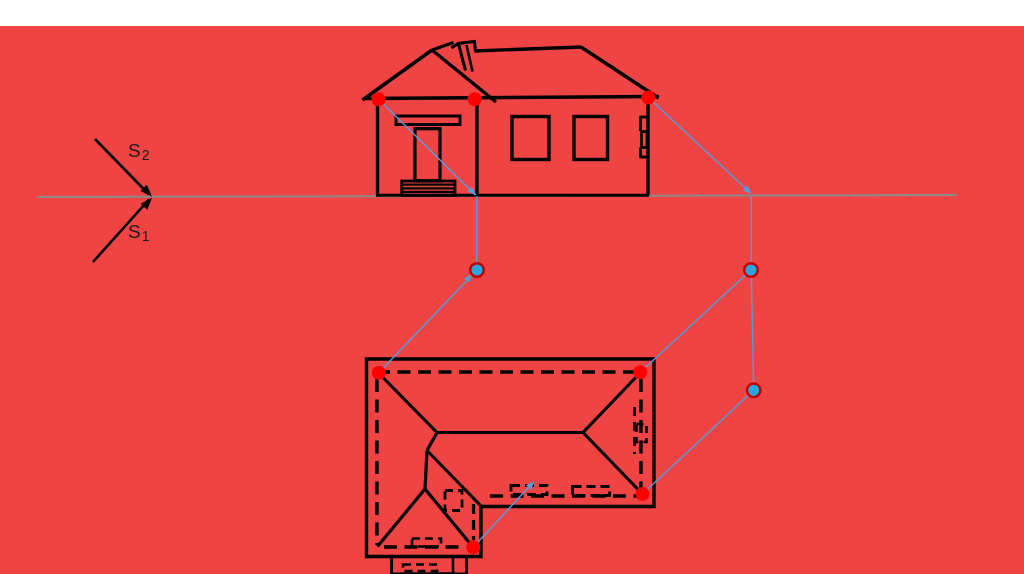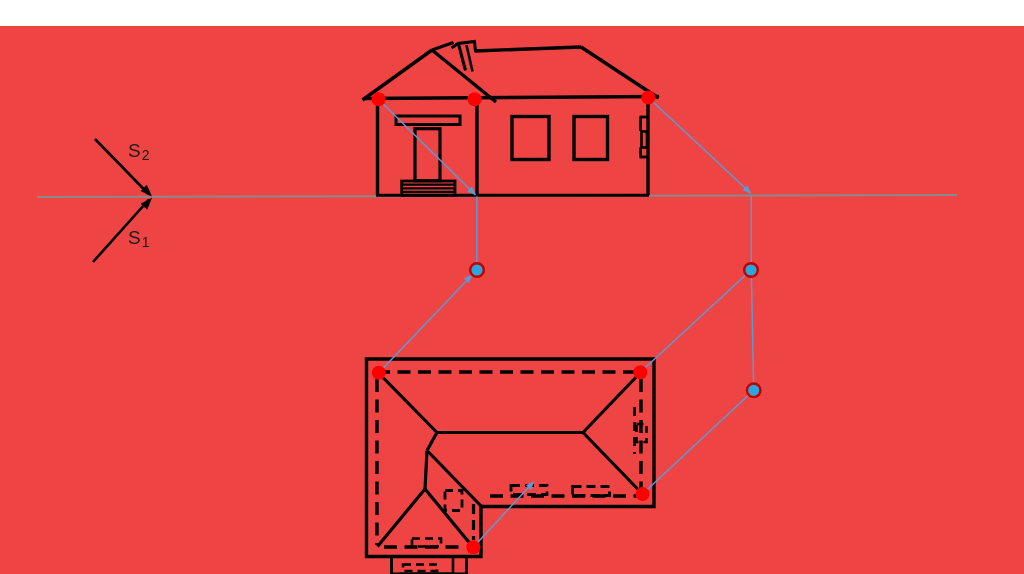--- a/index.html
+++ b/index.html
@@ -92,14 +92,14 @@
       <circle cx="648.3" cy="71.5" r="7" fill="#ff0000" stroke="none"></circle>
       <circle cx="378.8" cy="346.8" r="7" fill="#ff0000" stroke="none"></circle>
       <circle cx="640.3" cy="346.2" r="7" fill="#ff0000" stroke="none"></circle>
       <circle cx="642.5" cy="468" r="7" fill="#ff0000" stroke="none"></circle>
       <circle cx="473.3" cy="521.3" r="7" fill="#ff0000" stroke="none"></circle>
       <circle cx="477" cy="244" r="6.8" fill="#2aa6dc" stroke="#c00000" stroke-width="2.4"></circle>
       <circle cx="751" cy="244" r="6.8" fill="#2aa6dc" stroke="#c00000" stroke-width="2.4"></circle>
       <circle cx="753.7" cy="364.3" r="6.8" fill="#2aa6dc" stroke="#c00000" stroke-width="2.4"></circle>
     </svg>
   <div class="pt-label" id="label-s2" style="left: 128px; top: 115px;"><span>S</span><sub>2</sub></div>
-  <div class="pt-label" id="label-s1" style="left: 128px; top: 202px;"><span>S</span><sub>1</sub></div>
+  <div class="pt-label" id="label-s1" style="left: 128px; top: 196px;"><span>S</span><sub>1</sub></div>
 </div>
 
 </body></html>

